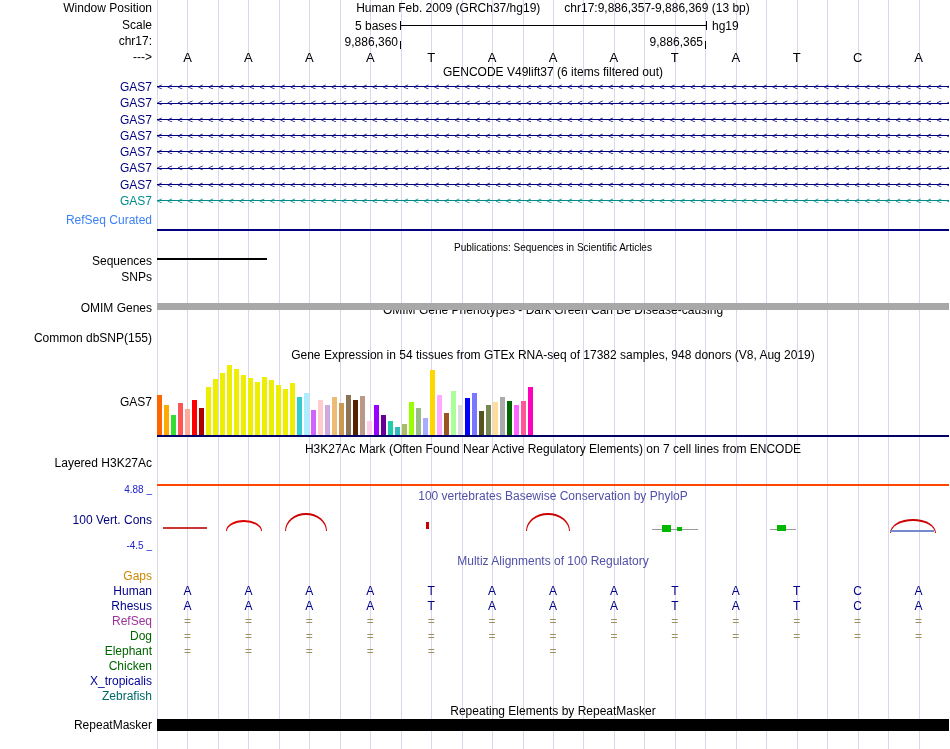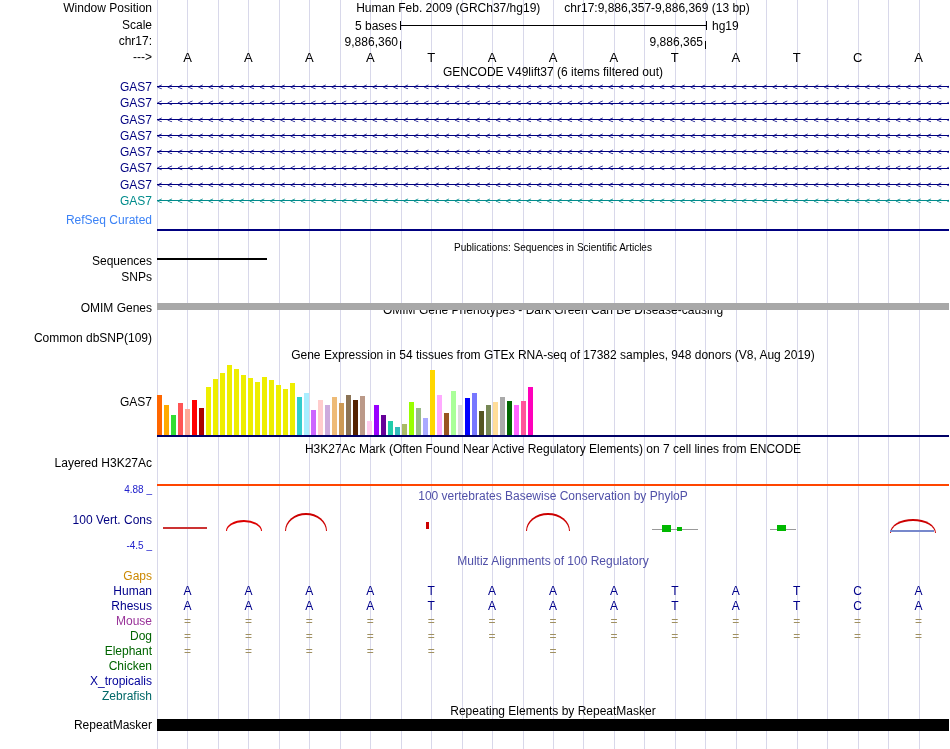--- a/index.html
+++ b/index.html
@@ -113,21 +113,21 @@
 
   <div class="ctr small" style="top:241px">Publications: Sequences in Scientific Articles</div>
   <span class="lab" style="top:255px">Sequences</span>
   <div class="abs" style="left:157px;top:258px;width:110px;height:2px;background:#000"></div>
   <span class="lab" style="top:271px">SNPs</span>
 
   <div class="ctr" style="top: 304px; color: #000000;">OMIM Gene Phenotypes - Dark Green Can Be Disease-causing</div>
   <span class="lab" style="top: 302px; color: #000000;">OMIM Genes</span>
   <div class="hr" style="top: 303px; height: 7px; background: rgb(168, 168, 168);"></div>
 
-  <span class="lab" style="top:332px">Common dbSNP(109)</span>
+  <span class="lab" style="top:332px">Common dbSNP(155)</span>
 
   <div class="ctr" style="top:349px">Gene Expression in 54 tissues from GTEx RNA-seq of 17382 samples, 948 donors (V8, Aug 2019)</div>
   <span class="lab" style="top:396px">GAS7</span>
   <div id="gtex-bars">
       <div class="gtex-bar" title="Adipose - Subcutaneous" style="left: 0px; height: 40px; background: rgb(255, 102, 0);"></div>
       <div class="gtex-bar" title="Adipose - Visceral" style="left: 7px; height: 30px; background: rgb(255, 170, 0);"></div>
       <div class="gtex-bar" title="Adrenal Gland" style="left: 14px; height: 20px; background: rgb(51, 221, 51);"></div>
       <div class="gtex-bar" title="Artery - Aorta" style="left: 21px; height: 32px; background: rgb(255, 85, 85);"></div>
       <div class="gtex-bar" title="Artery - Coronary" style="left: 28px; height: 26px; background: rgb(255, 170, 153);"></div>
       <div class="gtex-bar" title="Artery - Tibial" style="left: 35px; height: 35px; background: rgb(255, 0, 0);"></div>
@@ -236,21 +236,21 @@
         <span class="mz-cell" style="left: 461.615px; width: 60.9231px; color: rgb(0, 0, 139);">A</span>
         <span class="mz-cell" style="left: 522.538px; width: 60.9231px; color: rgb(0, 0, 139);">A</span>
         <span class="mz-cell" style="left: 583.462px; width: 60.9231px; color: rgb(0, 0, 139);">A</span>
         <span class="mz-cell" style="left: 644.385px; width: 60.9231px; color: rgb(0, 0, 139);">T</span>
         <span class="mz-cell" style="left: 705.308px; width: 60.9231px; color: rgb(0, 0, 139);">A</span>
         <span class="mz-cell" style="left: 766.231px; width: 60.9231px; color: rgb(0, 0, 139);">T</span>
         <span class="mz-cell" style="left: 827.154px; width: 60.9231px; color: rgb(0, 0, 139);">C</span>
         <span class="mz-cell" style="left: 888.077px; width: 60.9231px; color: rgb(0, 0, 139);">A</span>
       </div>
       <div class="mz-row" style="top: 45px;">
-        <span class="lab mz-lab" style="color: rgb(153, 51, 153);">Mouse</span>
+        <span class="lab mz-lab" style="color: rgb(153, 51, 153);">RefSeq</span>
         <span class="mz-cell" style="left: 157px; width: 60.9231px; color: rgb(160, 144, 96);">=</span>
         <span class="mz-cell" style="left: 217.923px; width: 60.9231px; color: rgb(160, 144, 96);">=</span>
         <span class="mz-cell" style="left: 278.846px; width: 60.9231px; color: rgb(160, 144, 96);">=</span>
         <span class="mz-cell" style="left: 339.769px; width: 60.9231px; color: rgb(160, 144, 96);">=</span>
         <span class="mz-cell" style="left: 400.692px; width: 60.9231px; color: rgb(160, 144, 96);">=</span>
         <span class="mz-cell" style="left: 461.615px; width: 60.9231px; color: rgb(160, 144, 96);">=</span>
         <span class="mz-cell" style="left: 522.538px; width: 60.9231px; color: rgb(160, 144, 96);">=</span>
         <span class="mz-cell" style="left: 583.462px; width: 60.9231px; color: rgb(160, 144, 96);">=</span>
         <span class="mz-cell" style="left: 644.385px; width: 60.9231px; color: rgb(160, 144, 96);">=</span>
         <span class="mz-cell" style="left: 705.308px; width: 60.9231px; color: rgb(160, 144, 96);">=</span>

